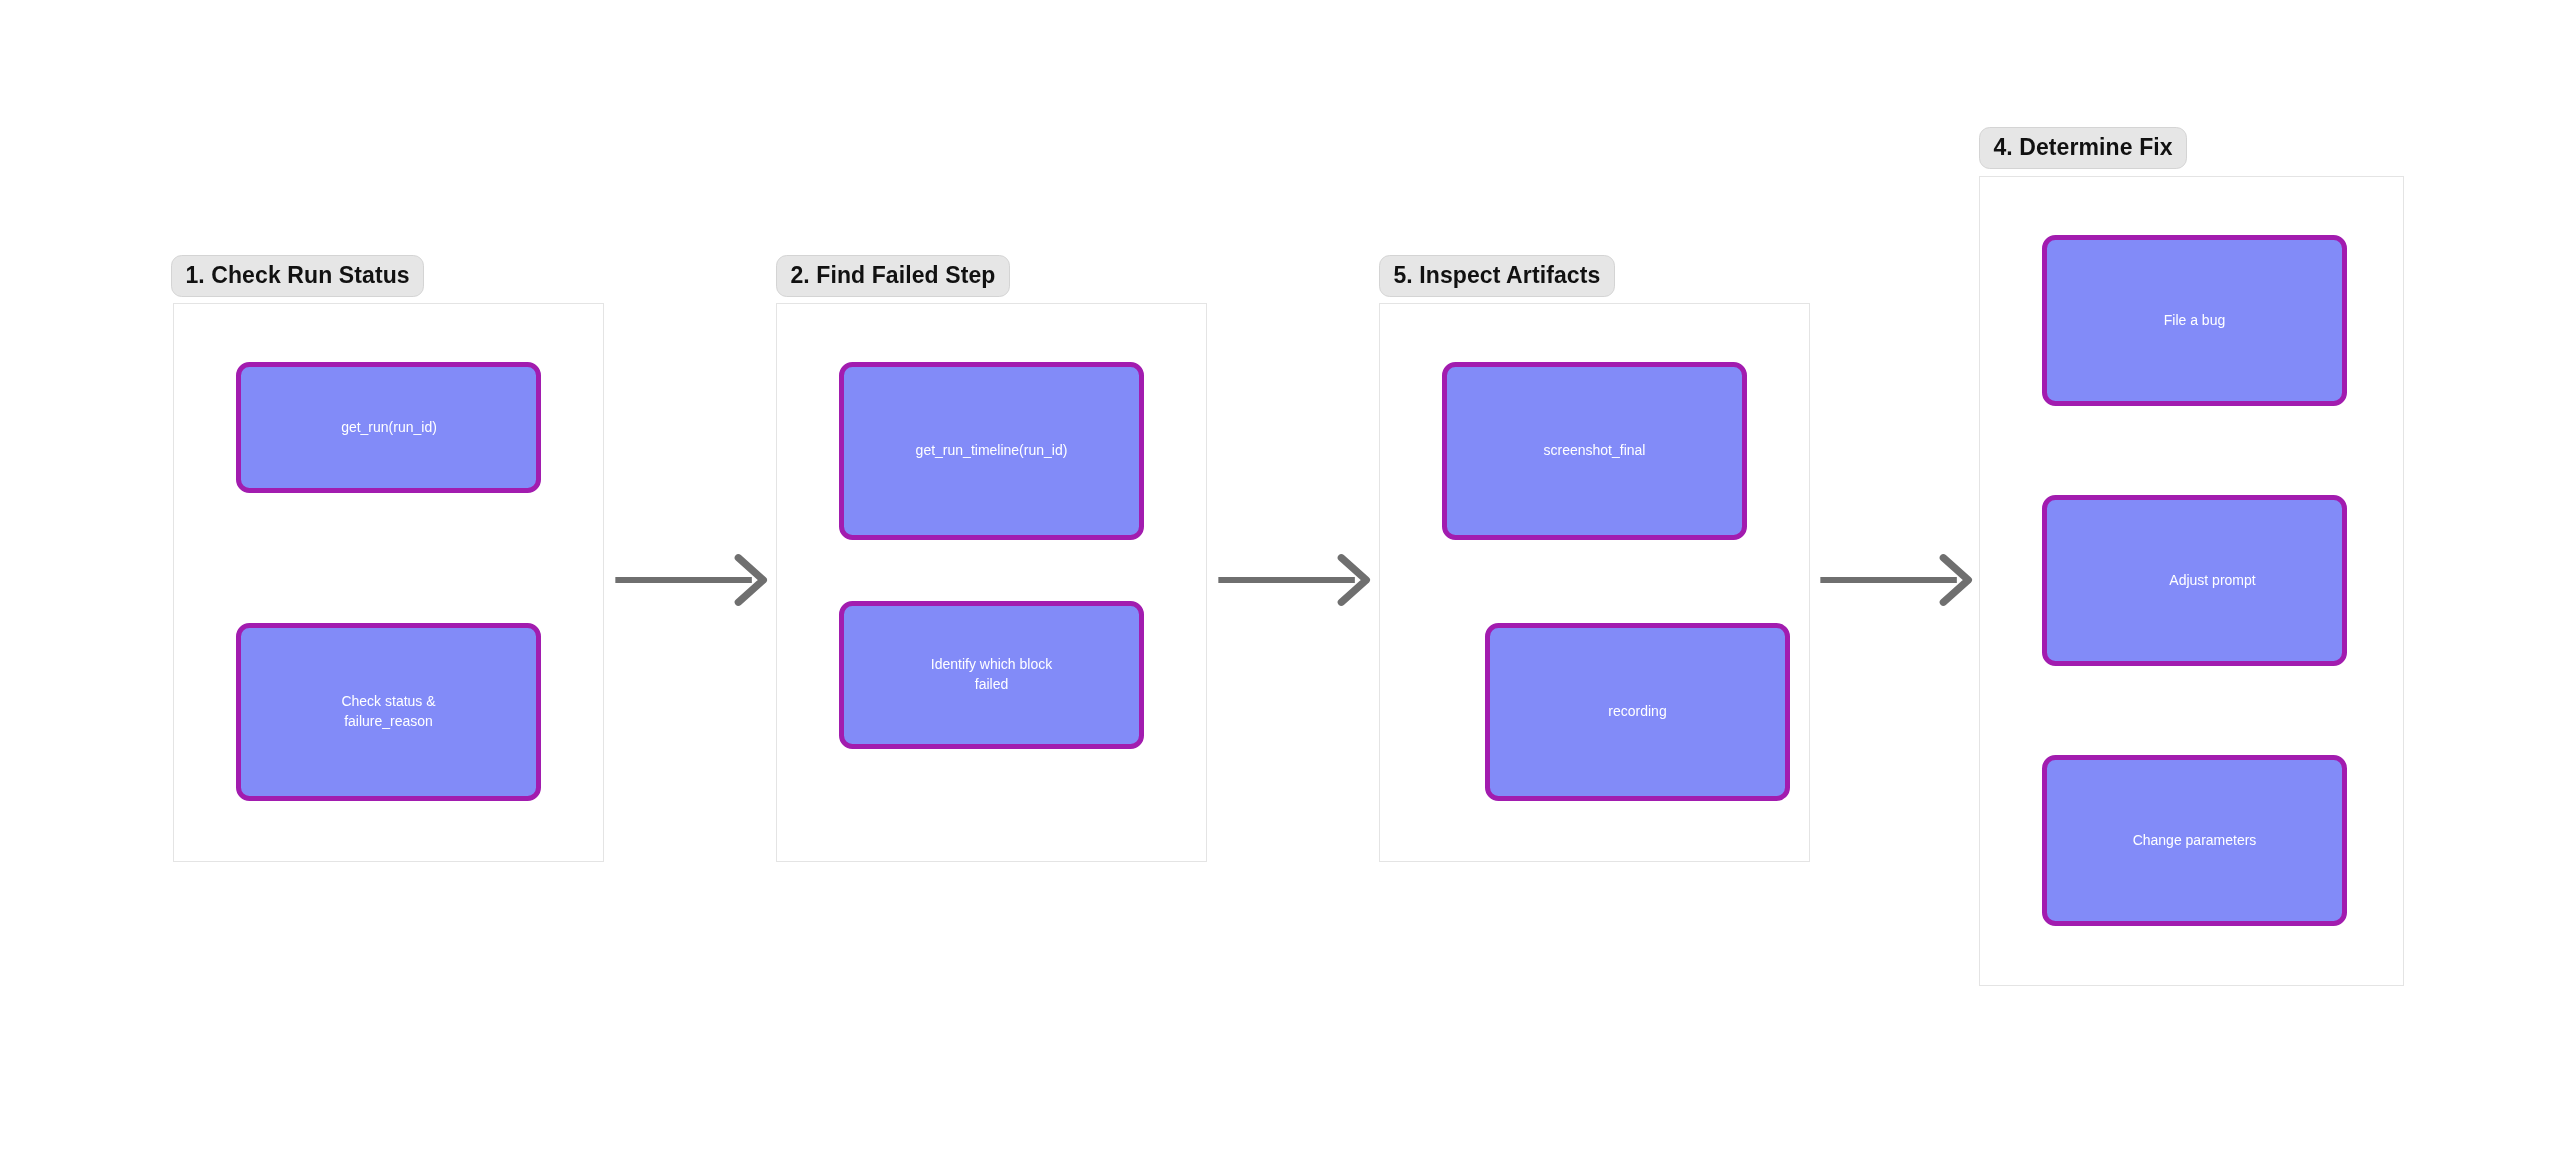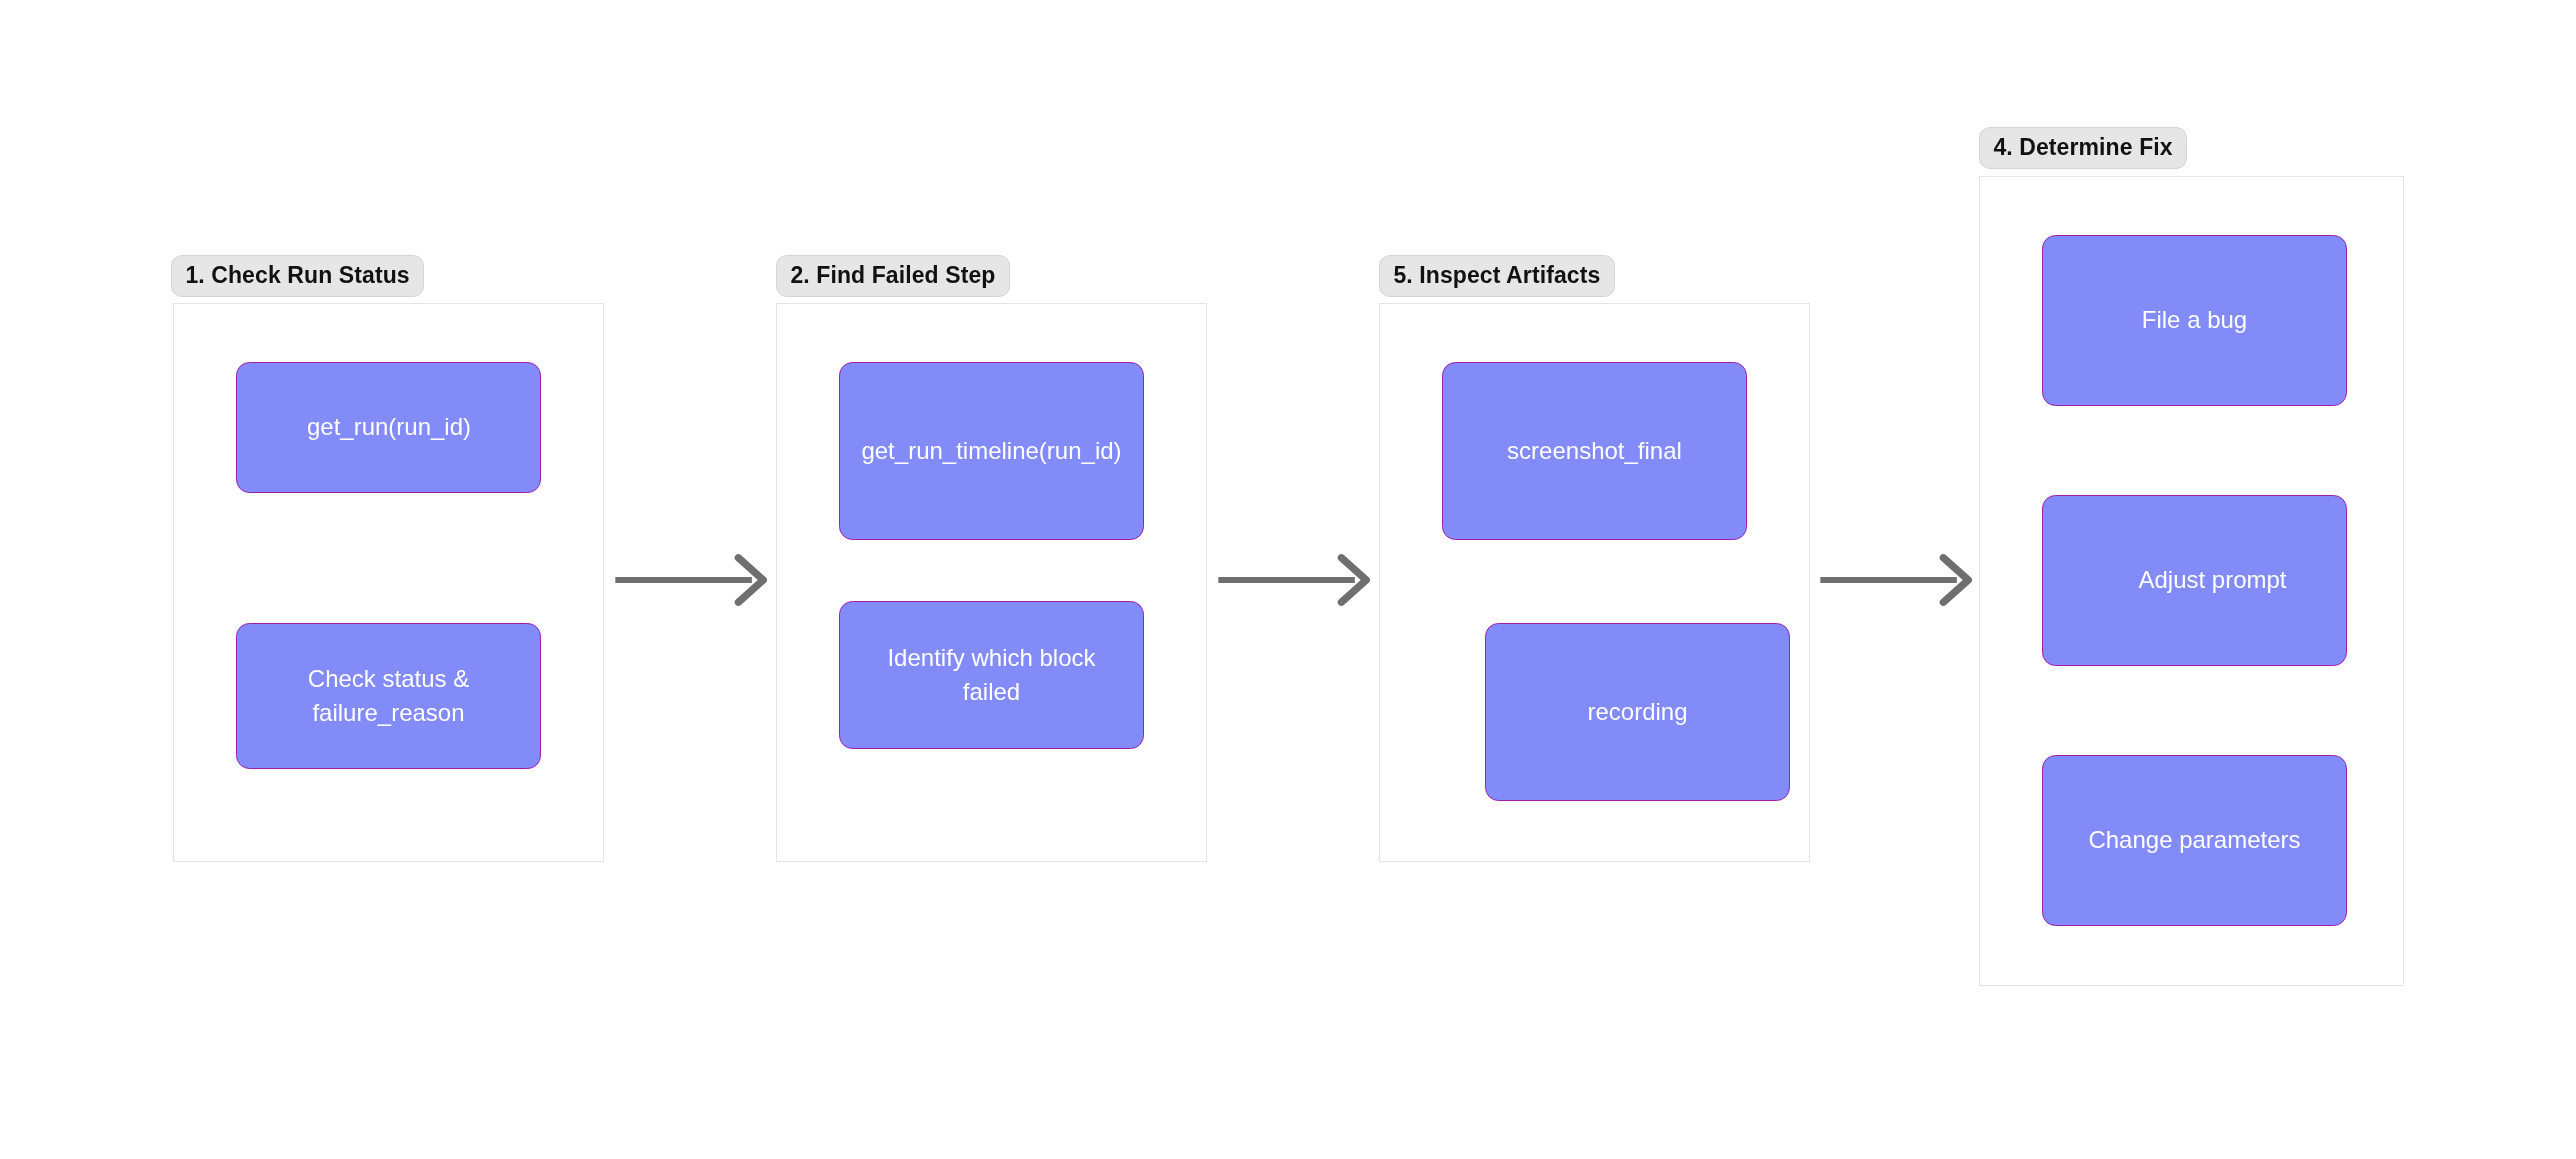--- a/index.html
+++ b/index.html
@@ -40,49 +40,49 @@
   }
   .group-box {
     position: absolute;
     background: #ffffff;
     border: 1.3px solid #e4e4e4;
     box-sizing: border-box;
   }
   .node {
     position: absolute;
     background: #828bf8;
-    border: 1px solid #a21caf;
+    border: 5px solid #a21caf;
     border-radius: 13.4px;
     box-sizing: border-box;
     display: flex;
     align-items: center;
     justify-content: center;
     text-align: center;
     color: #ffffff;
-    font-size: 24px;
+    font-size: 14px;
     line-height: 1.42;
     padding: 4px 12px;
     white-space: pre-line;
   }
   .arrow {
     position: absolute;
     height: 74px;
     display: block;
   }
 </style>
 </head>
 <body>
 
 <div id="canvas">
 
   <div class="group">
     <div class="group-label" style="left:171px; top:255px;">1. Check Run Status</div>
     <div class="group-box" style="left:173px; top:303px; width:431px; height:559px;"></div>
     <div class="node" style="left:236px; top:362px; width:305px; height:131px;padding-left:13px;">get_run(run_id)</div>
-    <div class="node" style="left:236px; top:623px; width:305px; height:146px;">Check status &amp;
+    <div class="node" style="left:236px; top:623px; width:305px; height:178px;">Check status &amp;
 failure_reason</div>
   </div>
 
   <div class="arrow" style="left:614px; top:543px; width:156px;">
     <svg width="156" height="74" viewBox="0 0 232 110" aria-hidden="true">
       <line x1="2" y1="55" x2="205" y2="55" stroke="#6f6f6f" stroke-width="9" stroke-linecap="butt"></line>
       <polyline points="185,22 222,55 185,88" fill="none" stroke="#6f6f6f" stroke-width="11" stroke-linecap="round" stroke-linejoin="round"></polyline>
     </svg>
   </div>
 

